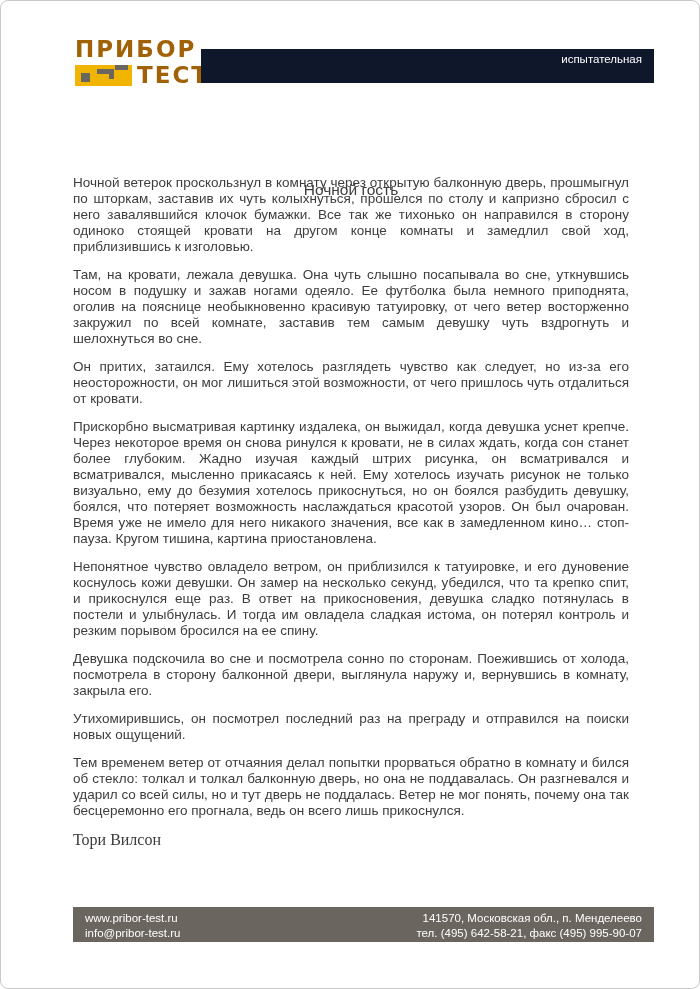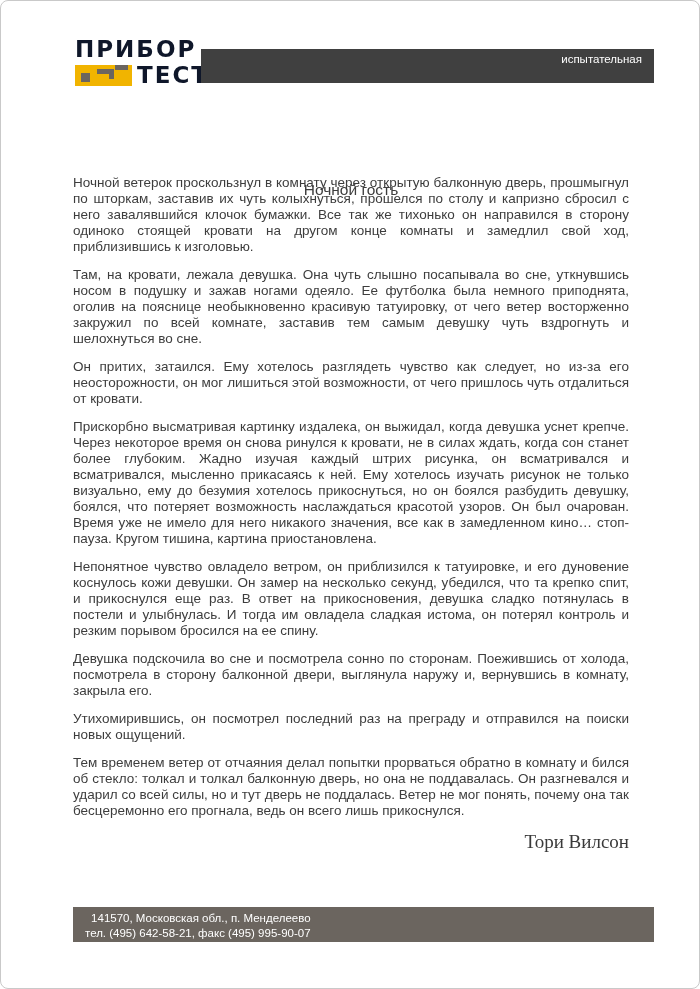--- a/index.html
+++ b/index.html
@@ -3,58 +3,58 @@
 <meta charset="utf-8">
 <style>
   html,body { margin:0; padding:0; background:#ffffff; }
   .page {
     position:relative; width:700px; height:989px; box-sizing:border-box;
     background:#ffffff; border:1px solid #c9c9c9; border-radius:8px;
     overflow:hidden; font-family:"Liberation Sans", sans-serif;
   }
 
   
-  .logo { position:absolute; left:74px; top:36px; color:#0f172a; }
+  .logo { position:absolute; left:74px; top:36px; color:#a16207; }
   .logo-top {
     font-family:"DejaVu Sans", sans-serif; font-weight:bold;
     font-size:23px; line-height:25px; letter-spacing:2px;
   }
   .logo-bottom { display:flex; align-items:center; margin-top:2px; height:22px; }
   .logo-mark {
     position:relative; display:inline-block; width:57px; height:21px;
     background:#f1b400; margin-right:5px;
   }
   .logo-mark .m1 { position:absolute; left:6px; bottom:4px; width:9px; height:9px; background:#6b655f; }
   .logo-mark .m2h { position:absolute; left:22px; top:4px; width:17px; height:5px; background:#6b655f; }
   .logo-mark .m2v { position:absolute; left:34px; top:4px; width:5px; height:10px; background:#6b655f; }
   .logo-mark .m3 { position:absolute; right:4px; top:0px; width:13px; height:5px; background:#6b655f; }
   .logo-bottom-text {
     font-family:"DejaVu Sans", sans-serif; font-weight:bold;
     font-size:23px; letter-spacing:2px;
   }
   .header-bar {
     position:absolute; left:200px; top:48px; width:453px; height:34px;
-    background:#404040; color:#ffffff; box-sizing:border-box;
+    background:#0f172a; color:#ffffff; box-sizing:border-box;
     text-align:right; padding:3px 12px 0 0;
     font-size:11.5px; line-height:14px;
   }
 
   
   .title {
     position:absolute; left:0; top:140px; width:700px; text-align:center;
     font-size:15.5px; color:#3d3d3d;margin-top:40px;
   }
   .content { position:absolute; left:72px; top:174px; width:556px; color:#3d3d3d; }
   .content p.para {
     margin:0 0 12px 0; font-size:13.5px; line-height:16px;
     text-align:justify;
   }
   .signature {
-    margin-top:4px; text-align:right;
-    font-family:"Liberation Serif", serif; font-size:19px; color:#3a3a3a;
+    margin-top:4px; text-align:left;
+    font-family:"Liberation Serif", serif; font-size:16px; color:#3a3a3a;
   }
 
   
   .footer-bar {
     position:absolute; left:72px; top:906px; width:581px; height:35px;
     background:#6b655f; color:#ffffff; box-sizing:border-box;
     display:flex; justify-content:space-between;
     padding:4px 12px 0 12px; font-size:11.5px; line-height:14.5px;
   }
   .footer-right { text-align:right; }
@@ -91,19 +91,23 @@
         <p class="para">Прискорбно высматривая картинку издалека, он выжидал, когда девушка уснет крепче. Через некоторое время он снова ринулся к кровати, не в силах ждать, когда сон станет более глубоким. Жадно изучая каждый штрих рисунка, он всматривался и всматривался, мысленно прикасаясь к ней. Ему хотелось изучать рисунок не только визуально, ему до безумия хотелось прикоснуться, но он боялся разбудить девушку, боялся, что потеряет возможность наслаждаться красотой узоров. Он был очарован. Время уже не имело для него никакого значения, все как в замедленном кино… стоп-пауза. Кругом тишина, картина приостановлена.</p>
         <p class="para">Непонятное чувство овладело ветром, он приблизился к татуировке, и его дуновение коснулось кожи девушки. Он замер на несколько секунд, убедился, что та крепко спит, и прикоснулся еще раз. В ответ на прикосновения, девушка сладко потянулась в постели и улыбнулась. И тогда им овладела сладкая истома, он потерял контроль и резким порывом бросился на ее спину.</p>
         <p class="para">Девушка подскочила во сне и посмотрела сонно по сторонам. Поежившись от холода, посмотрела в сторону балконной двери, выглянула наружу и, вернувшись в комнату, закрыла его.</p>
         <p class="para">Утихомирившись, он посмотрел последний раз на преграду и отправился на поиски новых ощущений.</p>
         <p class="para">Тем временем ветер от отчаяния делал попытки прорваться обратно в комнату и бился об стекло: толкал и толкал балконную дверь, но она не поддавалась. Он разгневался и ударил со всей силы, но и тут дверь не поддалась. Ветер не мог понять, почему она так бесцеремонно его прогнала, ведь он всего лишь прикоснулся.</p>
       </div>
     <div class="signature">Тори Вилсон</div>
   </div>
 
   <div class="footer-bar">
+    <div class="footer-left">
+      <div>www.pribor-test.ru</div>
+      <div>info@pribor-test.ru</div>
+    </div>
     <div class="footer-right">
       <div>141570, Московская обл., п. Менделеево</div>
       <div>тел. (495) 642-58-21, факс (495) 995-90-07</div>
     </div>
   </div>
 
 </div>
 
 </body></html>

